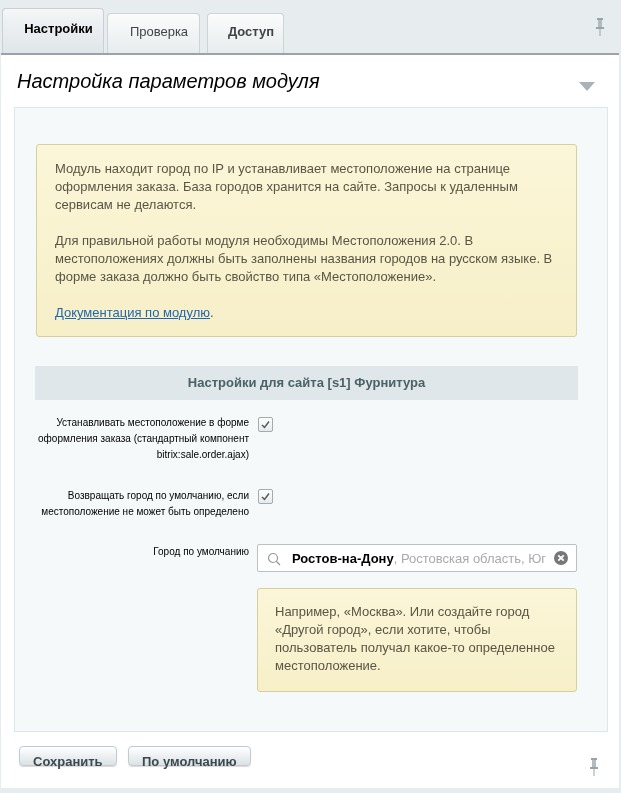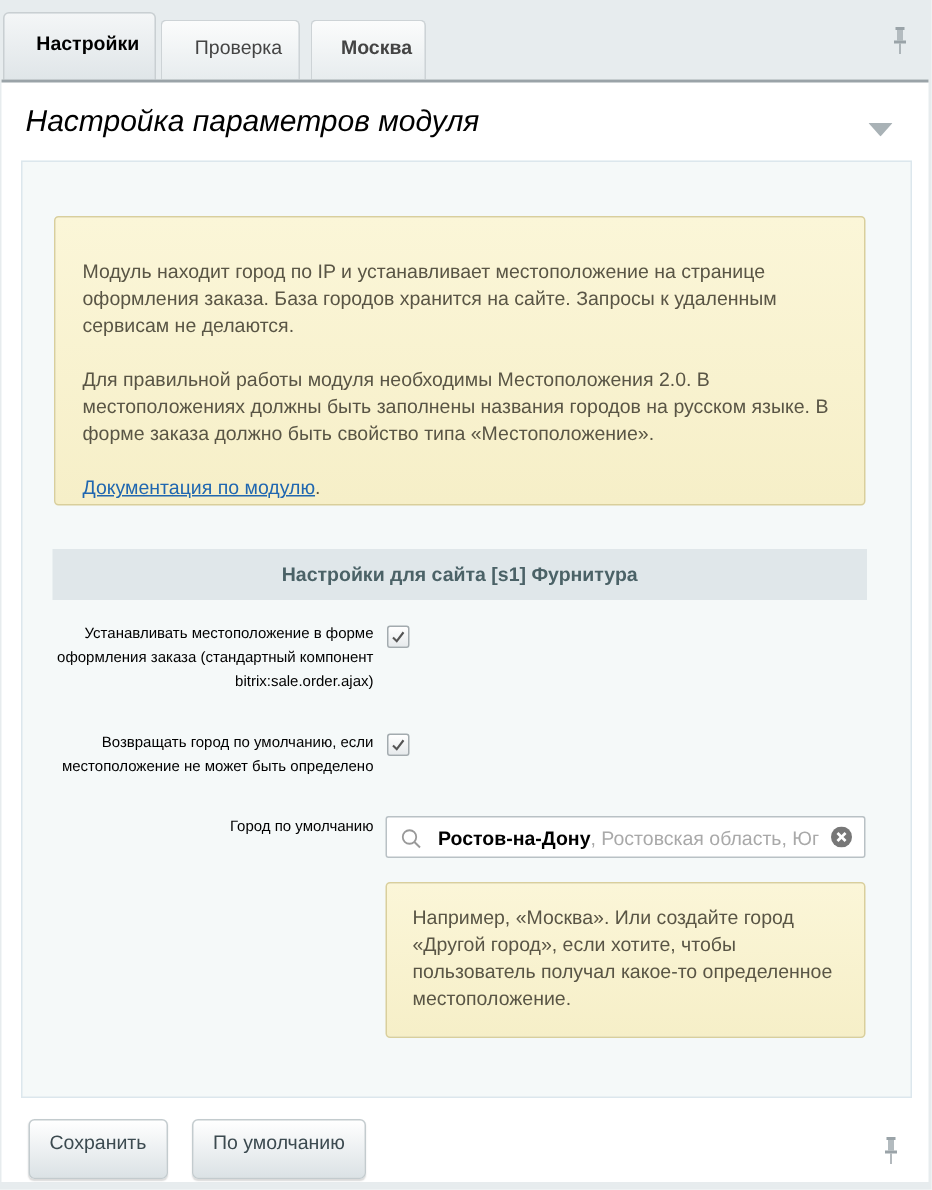--- a/index.html
+++ b/index.html
@@ -36,21 +36,21 @@
   .inner {
     position:absolute; left:13px; top:52px; width:594px; height:625px;
     background:#f5f9f9; border:1px solid #dce7ed; box-sizing:border-box;
   }
   .note {
     position:absolute; background:linear-gradient(#fbf6d8,#f6efc8);
     border:1px solid #d9cf9c; border-radius:3px;
     color:#595545; font-size:13px; line-height:18px; box-sizing:border-box;
   }
   .note1 { left:21px; top:36px; width:541px; height:193px; padding:15px 18px; }
-  .note1 p { margin:12px 0 18px 0; }
+  .note1 p { margin:0 0 18px 0; }
   .note1 a { color:#2067b0; text-decoration:underline; }
   .section-head {
     position:absolute; left:20px; top:258px; width:543px; height:34px;
     background:#e0e7ea; text-align:center; line-height:34px;
     font-weight:bold; color:#4b6267; font-size:13px;
   }
   .row-label {
     position:absolute; right:358px; text-align:right;
     color:#000; font-size:10px; line-height:16px;
   }
@@ -67,35 +67,35 @@
   .search-icon { position:absolute; left:9px; top:7px; }
   .search-value {
     position:absolute; left:34px; top:6px; width:255px; white-space:nowrap;
     overflow:hidden; font-size:13px;
   }
   .search-value b { color:#000; }
   .search-value span.rest { color:#a9a9a9; }
   .clear-icon { position:absolute; right:8px; top:6px; }
   .note2 { left:242px; top:480px; width:320px; height:104px; padding:14px 17px; }
   .btn {
-    position:absolute; top:691px; height:40px; line-height:30px;
-    padding:0 13px; font-weight:normal; font-size:13px; color:#3c4a50;
+    position:absolute; top:691px; height:20px; line-height:30px;
+    padding:0 13px; font-weight:bold; font-size:13px; color:#3c4a50;
     background:linear-gradient(#fff,#dbe2e5); border:1px solid #c3cbce;
     border-radius:4px; box-sizing:border-box;
     box-shadow:0 1px 1px rgba(0,0,0,0.15);
   }
   .pin-bottom { position:absolute; right:20px; top:703px; }
 </style>
 </head>
 <body>
 
 <div class="tabs">
   <div class="tab active" style="left:0;width:102px;">Настройки</div>
   <div class="tab" style="left:105px;width:93px;font-weight:normal;color:#444;">Проверка</div>
-  <div class="tab" style="left:205px;width:77px;font-weight:bold;color:#444;">Москва</div>
+  <div class="tab" style="left:205px;width:77px;font-weight:bold;color:#444;">Доступ</div>
 </div>
 
 <div class="pin-top">
   <svg width="10" height="18" viewBox="0 0 10 18">
       <rect x="2" y="0" width="6" height="2" fill="#9aa3a8"></rect>
       <rect x="3" y="2" width="4" height="7" fill="#b3bbbf"></rect>
       <rect x="1" y="9" width="8" height="2" fill="#9aa3a8"></rect>
       <rect x="4.5" y="11" width="1" height="7" fill="#9aa3a8"></rect>
     </svg>
 </div>

